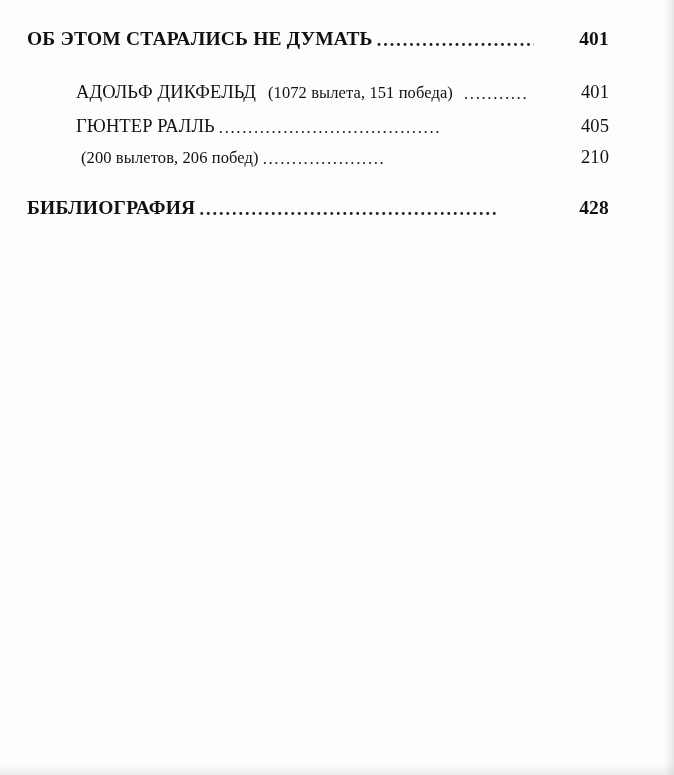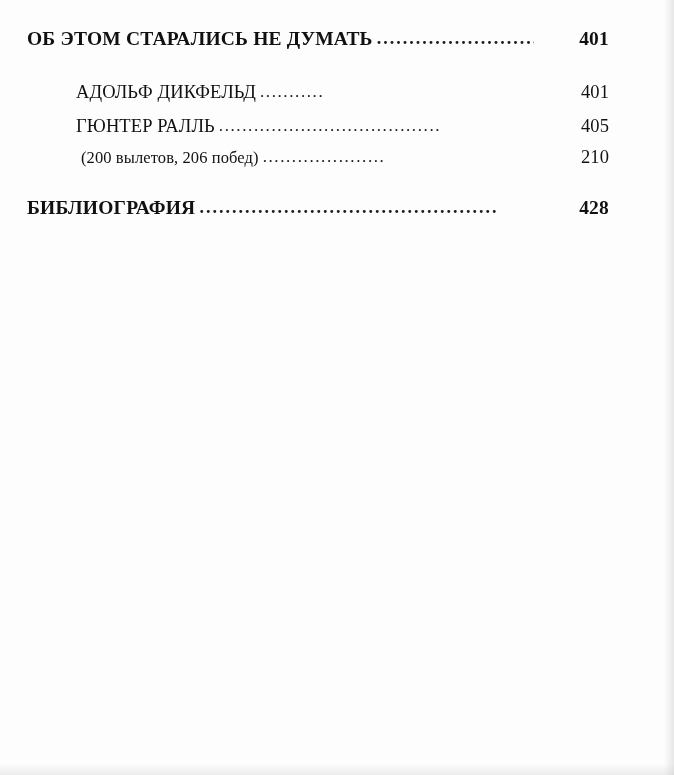--- a/index.html
+++ b/index.html
@@ -43,21 +43,21 @@
     pointer-events: none;
   }
   .toc {
     position: absolute;
     left: 0;
     top: 0;
     width: 674px;
   }
   .toc-entry {
     display: flex;
-    align-items: center;
+    align-items: flex-end;
     width: 100%;
     white-space: nowrap;
   }
   .entry-title {
     flex: 0 0 auto;
   }
   .leader {
     flex: 1 1 auto;
     overflow: hidden;
     white-space: nowrap;
@@ -96,40 +96,41 @@
     letter-spacing: 0.1px;
   }
   .level2 .entry-page {
     font-size: 18.5px;
   }
   .level2 .detail {
     font-size: 16.5px;
   }
 
   #row-1 { position: absolute; left: 27px;  top: 28px;  width: 582px; }
-  #row-2 { position: absolute; left: 76px;  top: 82px;  width: 533px; }
+  #row-2 { position: absolute; left: 76px;  top: 82px;  width: 533px; gap: 7px; }
   #row-3 { position: absolute; left: 76px;  top: 116px; width: 533px; }
   #row-4 { position: absolute; left: 76px;  top: 147px; width: 533px; }
   #row-5 { position: absolute; left: 27px;  top: 197px; width: 582px; }
 </style>
 </head>
 <body>
 
 <div class="page">
 
   <div class="toc">
 
     <div class="toc-entry level1" id="row-1">
       <span class="entry-title">ОБ ЭТОМ СТАРАЛИСЬ НЕ ДУМАТЬ</span>
       <span class="leader">..............................................</span>
       <span class="entry-page">401</span>
     </div>
 
     <div class="toc-entry level2" id="row-2">
       <span class="entry-title">АДОЛЬФ ДИКФЕЛЬД</span>
+      <span class="detail" style="margin-left:5px;">(1072 вылета, 151 победа)</span>
       <span class="leader">...........</span>
       <span class="entry-page">401</span>
     </div>
 
     <div class="toc-entry level2" id="row-3">
       <span class="entry-title">ГЮНТЕР РАЛЛЬ</span>
       <span class="leader">......................................</span>
       <span class="entry-page">405</span>
     </div>
 

